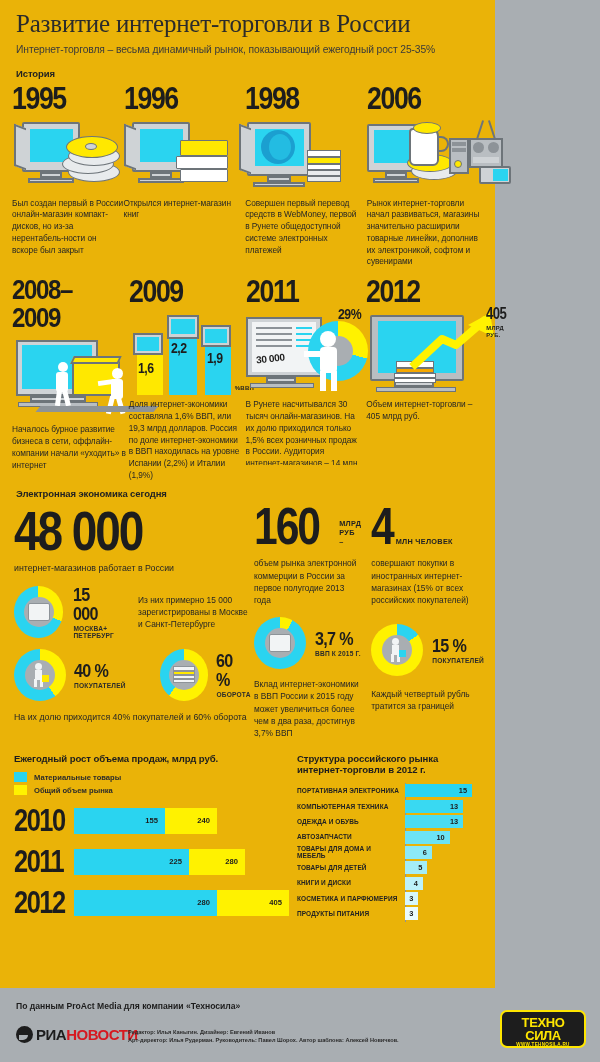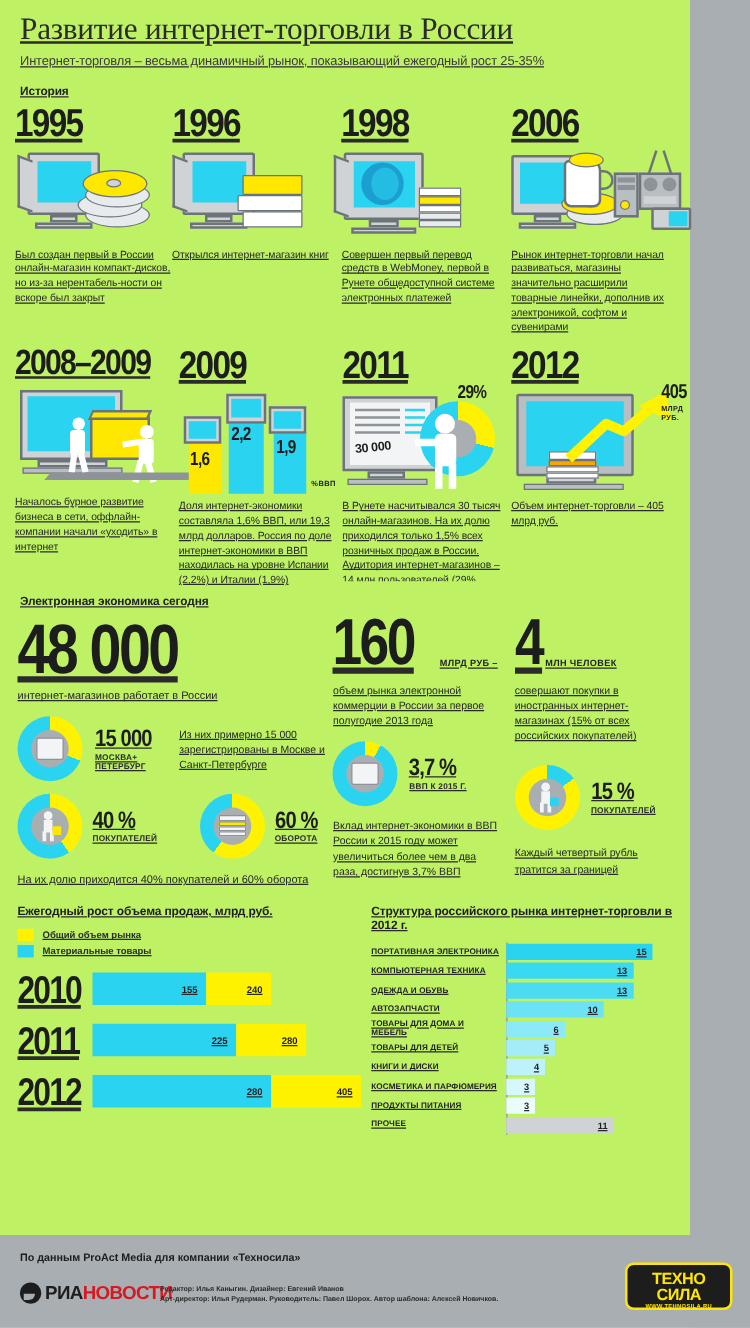--- a/index.html
+++ b/index.html
@@ -3,21 +3,21 @@
 <meta charset="utf-8">
 <style>
   * { box-sizing: border-box; margin: 0; padding: 0; }
   html, body {
     width: 600px; height: 1062px;
     background: #a9aeb2;
     font-family: "Liberation Sans", sans-serif;
     color: #2b2b2b;
     overflow: hidden;
   }
-  .page { position: relative; width: 552px; height: 1062px; background: #bef264; text-decoration: underline; }
+  .page { position: relative; width: 495px; height: 1062px; background: #eab308; }
 
   
   .hdr { padding: 10px 16px 0 16px; }
   .hdr h1 {
     font-family: "Liberation Serif", serif;
     font-size: 25px; font-weight: 400; color: #2b2b2b;
     letter-spacing: -0.2px; line-height: 1.1;
   }
   .hdr .sub {
     font-size: 10.3px; color: #3a3a3a; margin-top: 6px; letter-spacing: -0.1px;
@@ -434,26 +434,26 @@
       <div class="note" style="margin-top:12px;">Каждый четвертый рубль тратится за границей</div>
     </div>
   </div>
 
   <div style="display:flex;padding:0 14px;margin-top:14px;">
 
     <div style="width:280px;position:relative;">
       <div class="chart-title">Ежегодный рост объема продаж, млрд руб.</div>
       <div class="legend">
         <div class="leg-row">
+          <div class="sw" style="background:#2ad4f0;"></div>
+          <div class="leg-lbl">Материальные товары</div>
+        </div>
+        <div class="leg-row">
           <div class="sw" style="background:#fff200;"></div>
           <div class="leg-lbl">Общий объем рынка</div>
-        </div>
-        <div class="leg-row">
-          <div class="sw" style="background:#2ad4f0;"></div>
-          <div class="leg-lbl">Материальные товары</div>
         </div>
       </div>
 
       <div class="yrow">
         <div class="yrlabel">2010</div>
         <div class="stack">
           <div class="seg" style="width:91px;background:#2ad4f0;">
             <span>155</span>
           </div>
           <div class="seg" style="width:52px;background:#fff200;padding-left:36px;">
@@ -554,28 +554,20 @@
               <div class="hbar" style="width:17.6%;background:#d6f7fc;">
                 <em>3</em>
               </div>
             </div>
         </div>
         <div class="hbar-row">
           <div class="hbar-lbl">ПРОДУКТЫ ПИТАНИЯ</div>
           <div class="hbar-track">
               <div class="hbar" style="width:17.6%;background:#eafcfe;">
                 <em>3</em>
-              </div>
-            </div>
-        </div>
-        <div class="hbar-row">
-          <div class="hbar-lbl">ПРОЧЕЕ</div>
-          <div class="hbar-track">
-              <div class="hbar" style="width:64.7%;background:#cfd3d6;">
-                <em>11</em>
               </div>
             </div>
         </div>
       </div>
     </div>
   </div>
 
   <div class="footer">
     <div class="fsrc">По данным ProAct Media для компании «Техносила»</div>
     <div class="ria">

